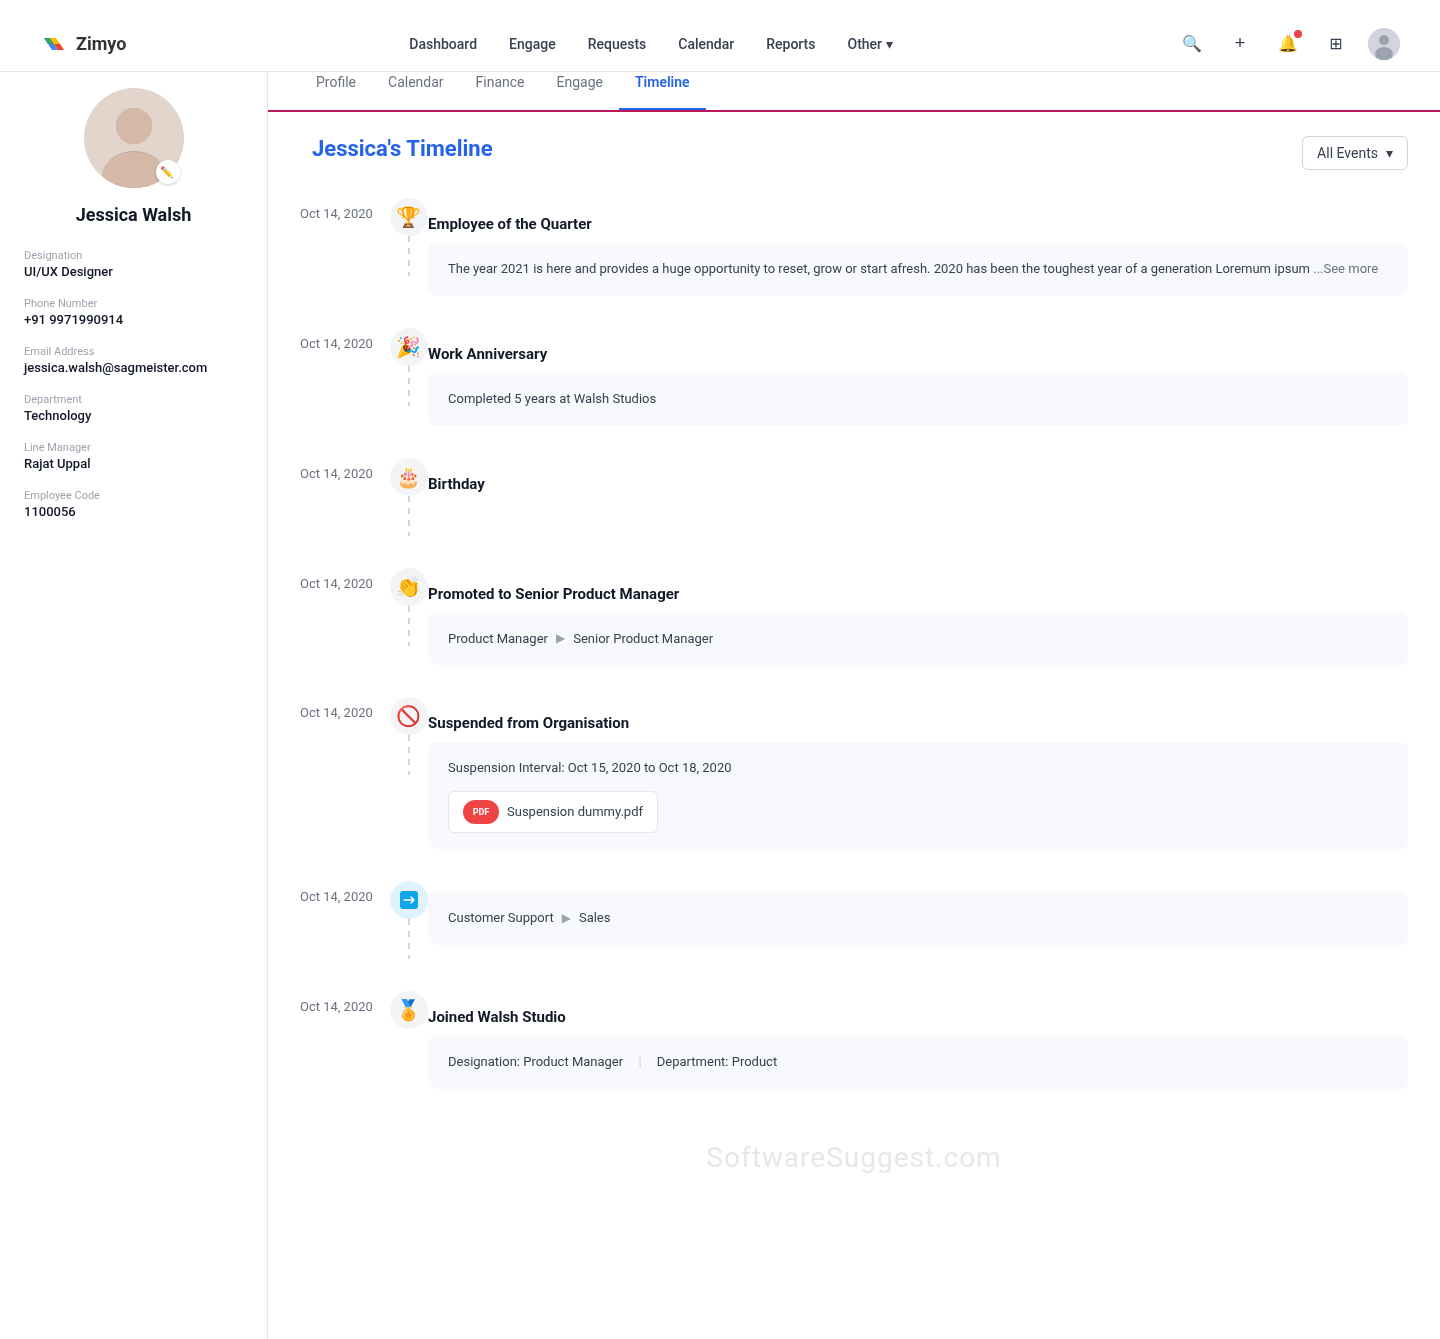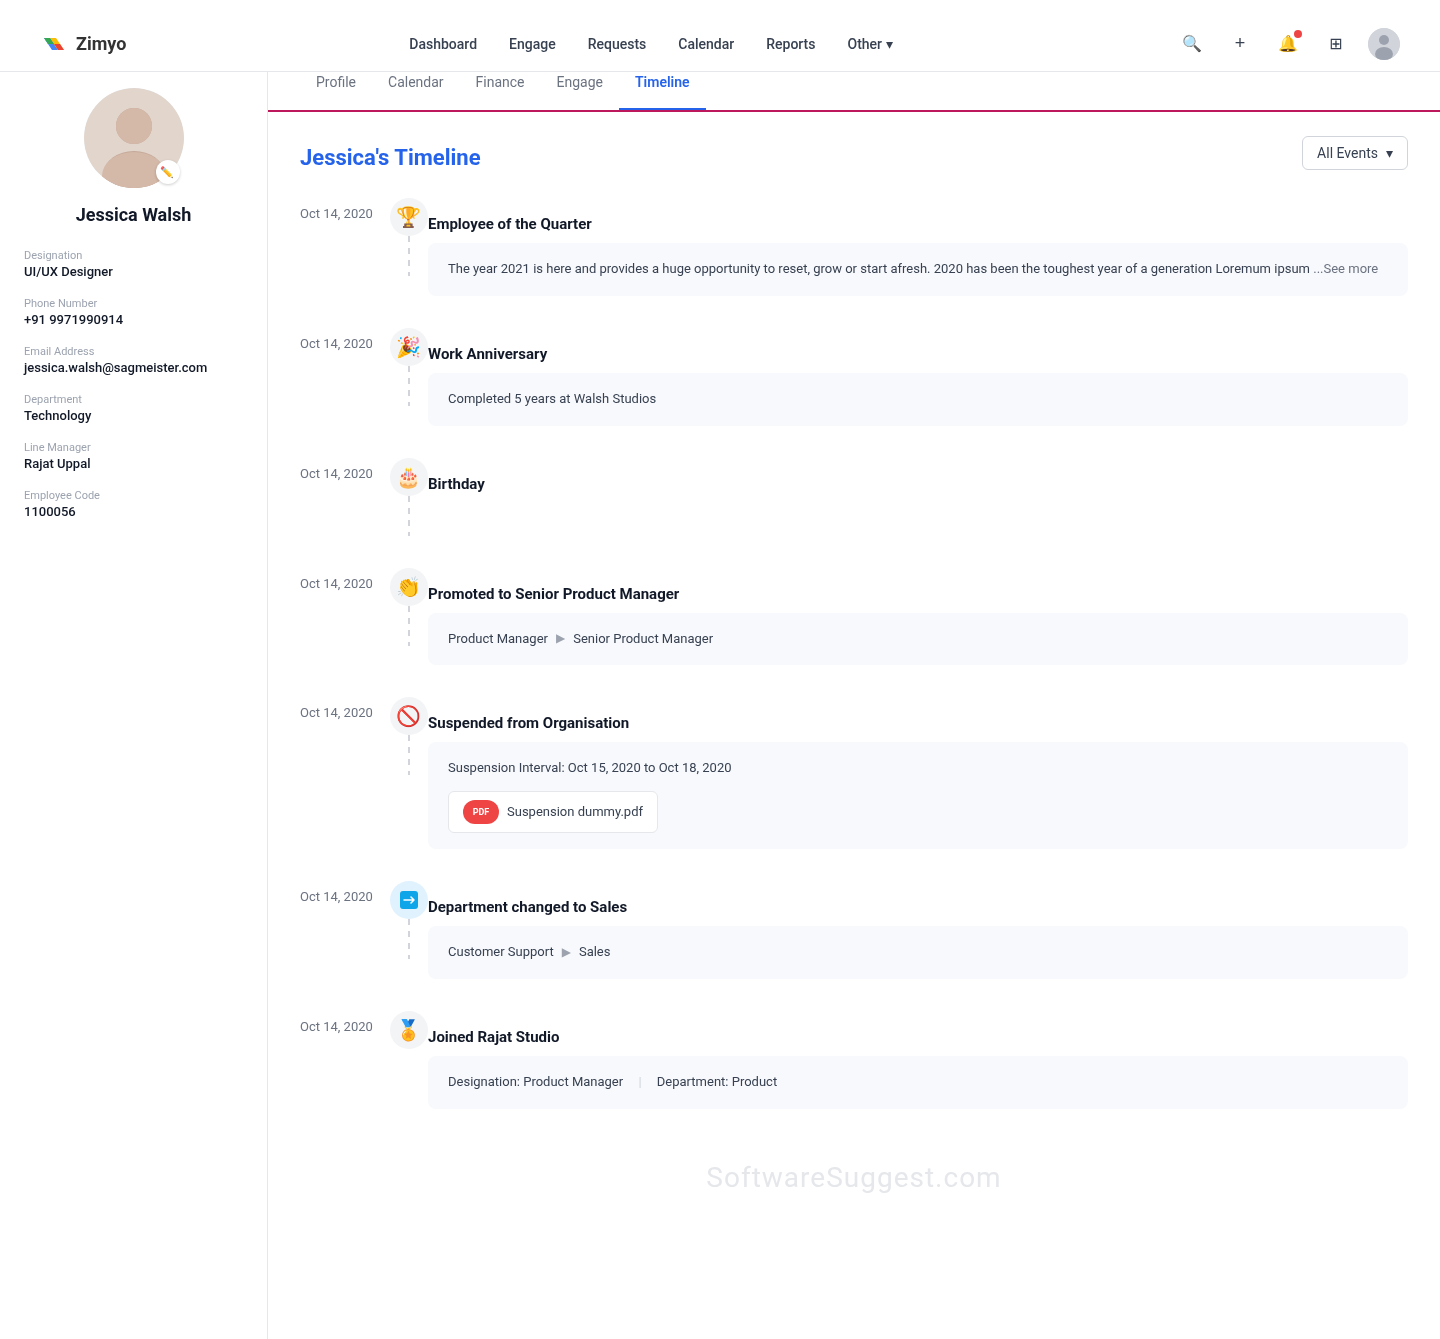--- a/index.html
+++ b/index.html
@@ -39,21 +39,21 @@
     
     .main { flex: 1; padding: 0; }
 
     
     .tabs { display: flex; align-items: center; gap: 0; border-bottom: 2px solid #be185d; padding: 0 32px; }
     .tab { padding: 18px 16px; font-size: 14px; color: #6b7280; cursor: pointer; border-bottom: 2px solid transparent; text-decoration: none; }
     .tab.active { color: #2563eb; border-bottom: 2px solid #2563eb; font-weight: 600; }
 
     
     .timeline-section { padding: 24px 32px; }
-    .timeline-header { display: flex; align-items: flex-end; justify-content: space-between; margin-bottom: 28px; }
+    .timeline-header { display: flex; align-items: flex-start; justify-content: space-between; margin-bottom: 28px; margin-left: 12px; }
     .timeline-title { font-size: 22px; font-weight: 700; color: #2563eb; }
     .filter-dropdown { display: flex; align-items: center; gap: 8px; border: 1px solid #d1d5db; border-radius: 6px; padding: 8px 14px; font-size: 14px; color: #374151; cursor: pointer; background: #fff; }
 
     
     .timeline-list { display: flex; flex-direction: column; gap: 0; }
     .timeline-item { display: flex; align-items: flex-start; padding-bottom: 32px; position: relative; }
     .timeline-date { width: 90px; min-width: 90px; font-size: 13px; color: #6b7280; padding-top: 8px; }
     .timeline-line-wrap { display: flex; flex-direction: column; align-items: center; position: relative; }
     .timeline-icon { width: 38px; height: 38px; border-radius: 50%; background: #f3f4f6; display: flex; align-items: center; justify-content: center; font-size: 20px; z-index: 1; flex-shrink: 0; }
     .timeline-connector { width: 2px; background: repeating-linear-gradient(to bottom, #d1d5db 0px, #d1d5db 6px, transparent 6px, transparent 12px); flex: 1; min-height: 40px; }
@@ -261,38 +261,37 @@
     <div class="timeline-line-wrap">
       <div class="timeline-icon" style="background:#e0f2fe;">
                 <svg width="18" height="18" viewBox="0 0 18 18" fill="none">
                   <rect width="18" height="18" rx="3" fill="#0ea5e9"></rect>
                   <path d="M4 9h10M11 6l3 3-3 3" stroke="#fff" stroke-width="1.5" stroke-linecap="round" stroke-linejoin="round"></path>
                 </svg>
               </div>
       <div class="timeline-connector"></div>
     </div>
     <div class="timeline-content">
-      <div class="timeline-event-title">Department changed to Sales</div>
       <div class="timeline-card">
       <div class="promotion-wrap">
         <span>Customer Support</span>
         <span class="promotion-arrow">▶</span>
         <span>Sales</span>
       </div>
     </div>
     </div>
   </div>
           <div class="timeline-item">
     <div class="timeline-date">Oct 14, 2020</div>
     <div class="timeline-line-wrap">
       <div class="timeline-icon" style="">🏅</div>
 
     </div>
     <div class="timeline-content">
-      <div class="timeline-event-title">Joined Rajat Studio</div>
+      <div class="timeline-event-title">Joined Walsh Studio</div>
       <div class="timeline-card">
       <span class="joined-detail">Designation: Product Manager</span>
       <span class="pipe">|</span>
       <span class="joined-detail">Department: Product</span>
     </div>
     </div>
   </div>
         </div>
 
       <div class="watermark">SoftwareSuggest.com</div>

